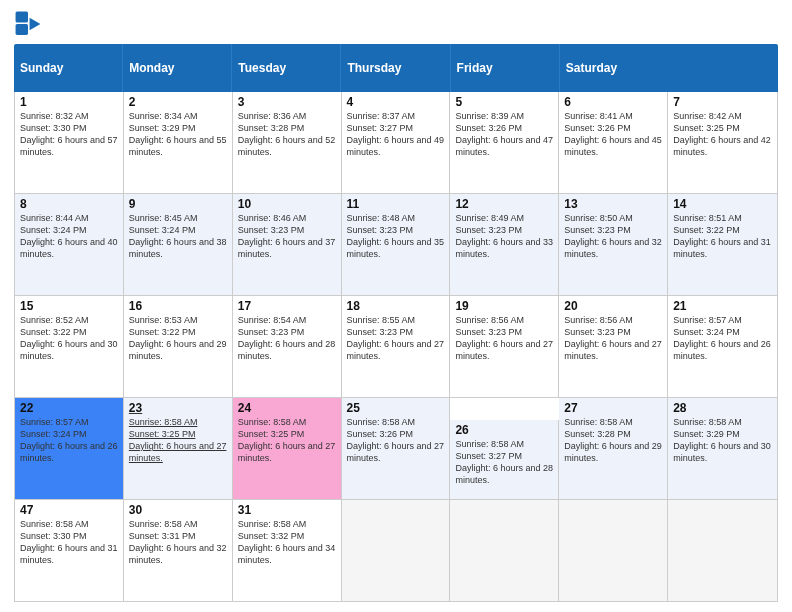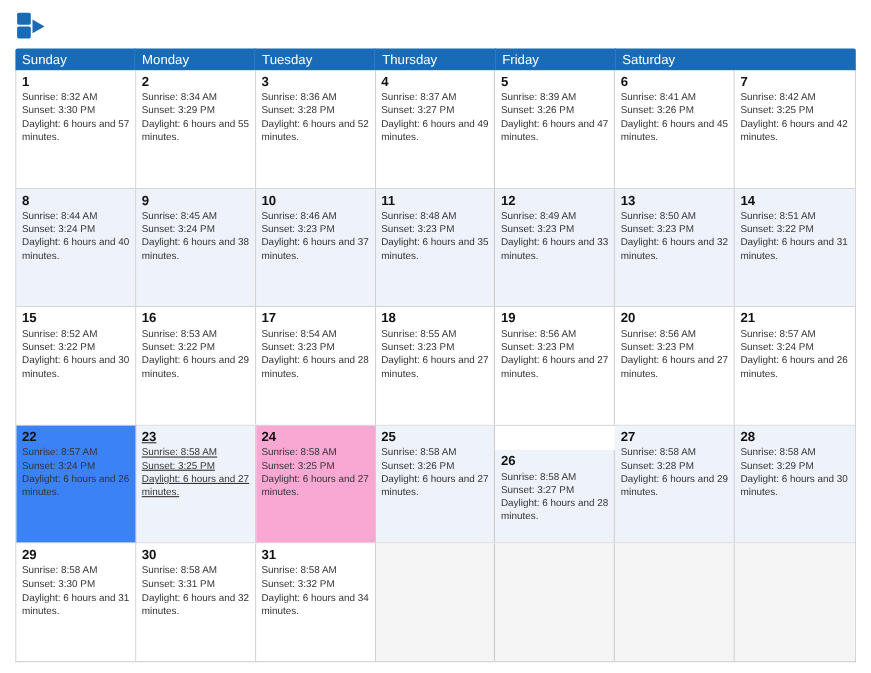--- a/index.html
+++ b/index.html
@@ -60,22 +60,22 @@
     }
     .cal-header-row {
       display: grid;
       grid-template-columns: repeat(7, 1fr);
       background: #1a6bb5;
       border-radius: 2px 2px 0 0;
     }
     .cal-header-cell {
       color: #fff;
       font-size: 12px;
-      font-weight: normal;
-      padding: 3px 6px;
+      font-weight: bold;
+      padding: 17px 6px;
       text-align: left;
       border-right: 1px solid #2a7bc5;
     }
     .cal-header-cell:last-child { border-right: none; }
     .cal-body {
       flex: 1;
       display: flex;
       flex-direction: column;
       border: 1px solid #ccc;
       border-top: none;
@@ -260,21 +260,21 @@
             <span class="day-num">27</span>
             <div class="day-info">Sunrise: 8:58 AM<br>Sunset: 3:28 PM<br>Daylight: 6 hours and 29 minutes.</div>
           </div>
           <div class="cal-cell" style="background: rgb(238, 243, 251);">
             <span class="day-num">28</span>
             <div class="day-info">Sunrise: 8:58 AM<br>Sunset: 3:29 PM<br>Daylight: 6 hours and 30 minutes.</div>
           </div>
         </div>
         <div class="cal-week">
           <div class="cal-cell">
-            <span class="day-num">29</span>
+            <span class="day-num">47</span>
             <div class="day-info">Sunrise: 8:58 AM<br>Sunset: 3:30 PM<br>Daylight: 6 hours and 31 minutes.</div>
           </div>
           <div class="cal-cell">
             <span class="day-num">30</span>
             <div class="day-info">Sunrise: 8:58 AM<br>Sunset: 3:31 PM<br>Daylight: 6 hours and 32 minutes.</div>
           </div>
           <div class="cal-cell">
             <span class="day-num">31</span>
             <div class="day-info">Sunrise: 8:58 AM<br>Sunset: 3:32 PM<br>Daylight: 6 hours and 34 minutes.</div>
           </div>

